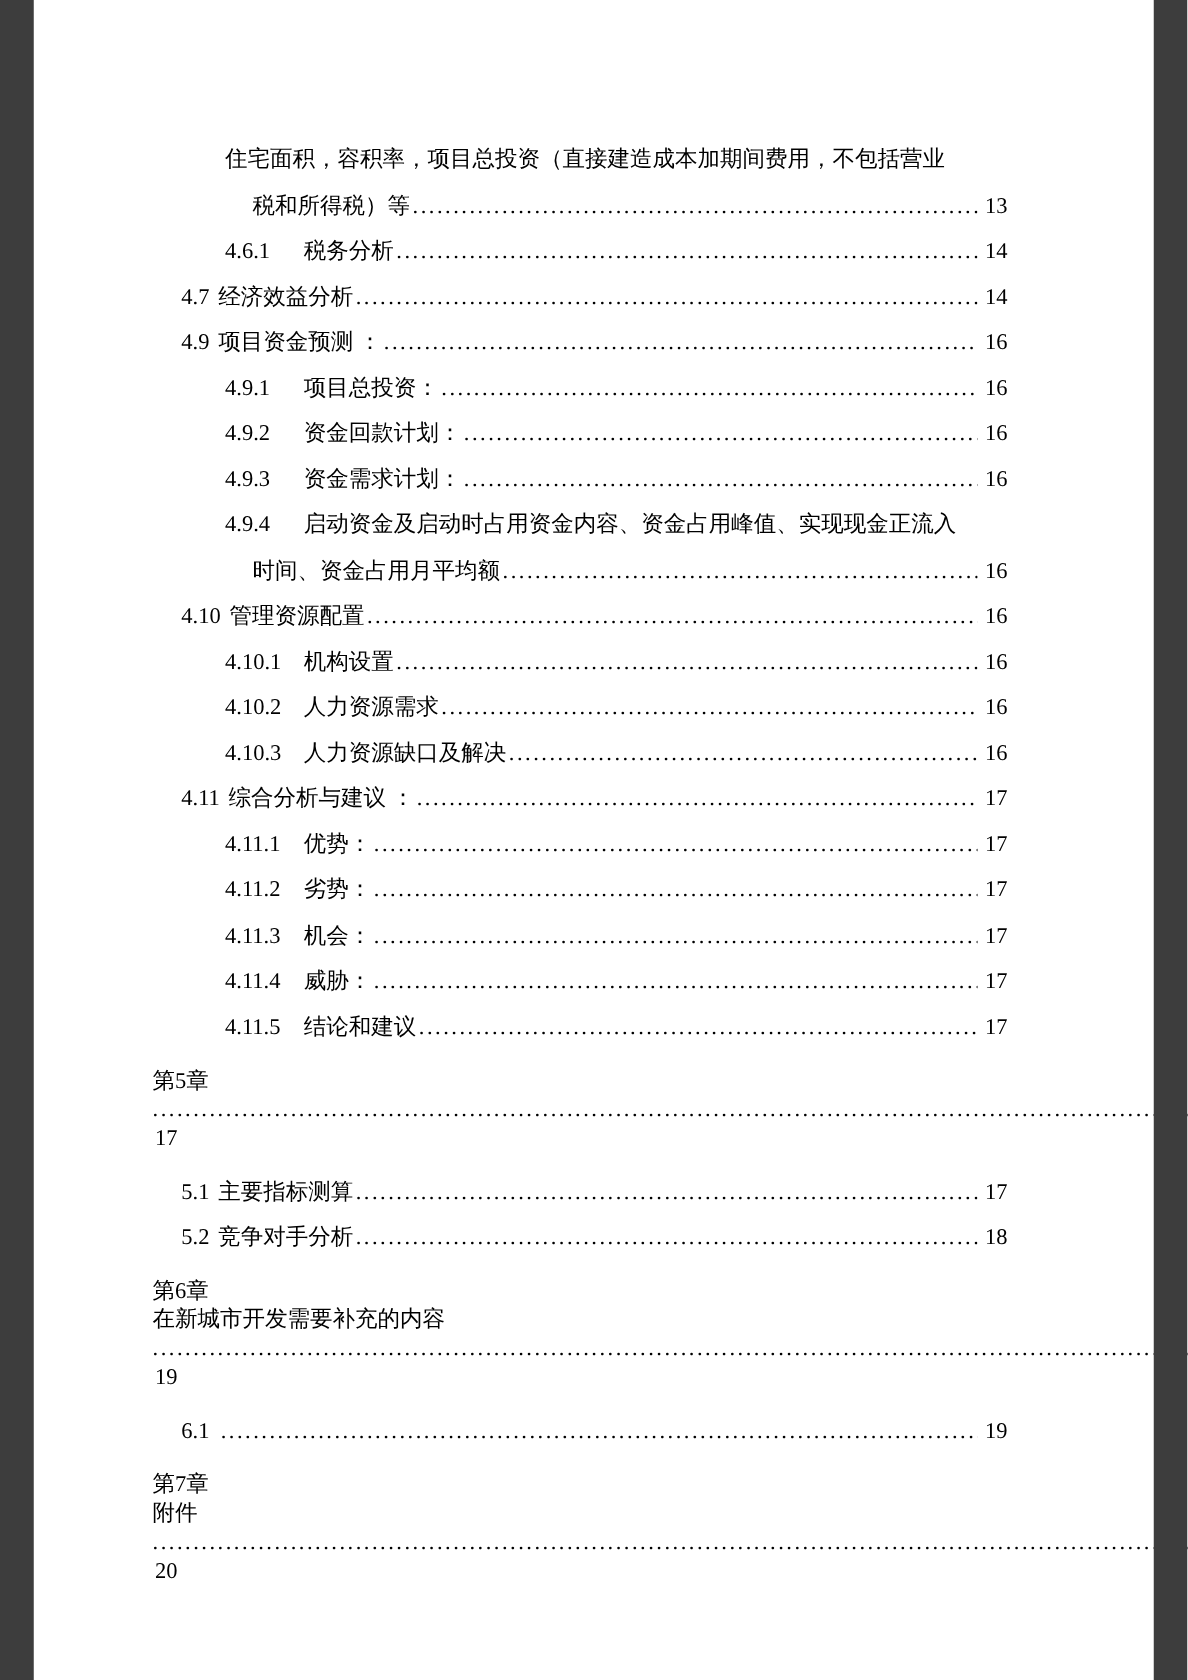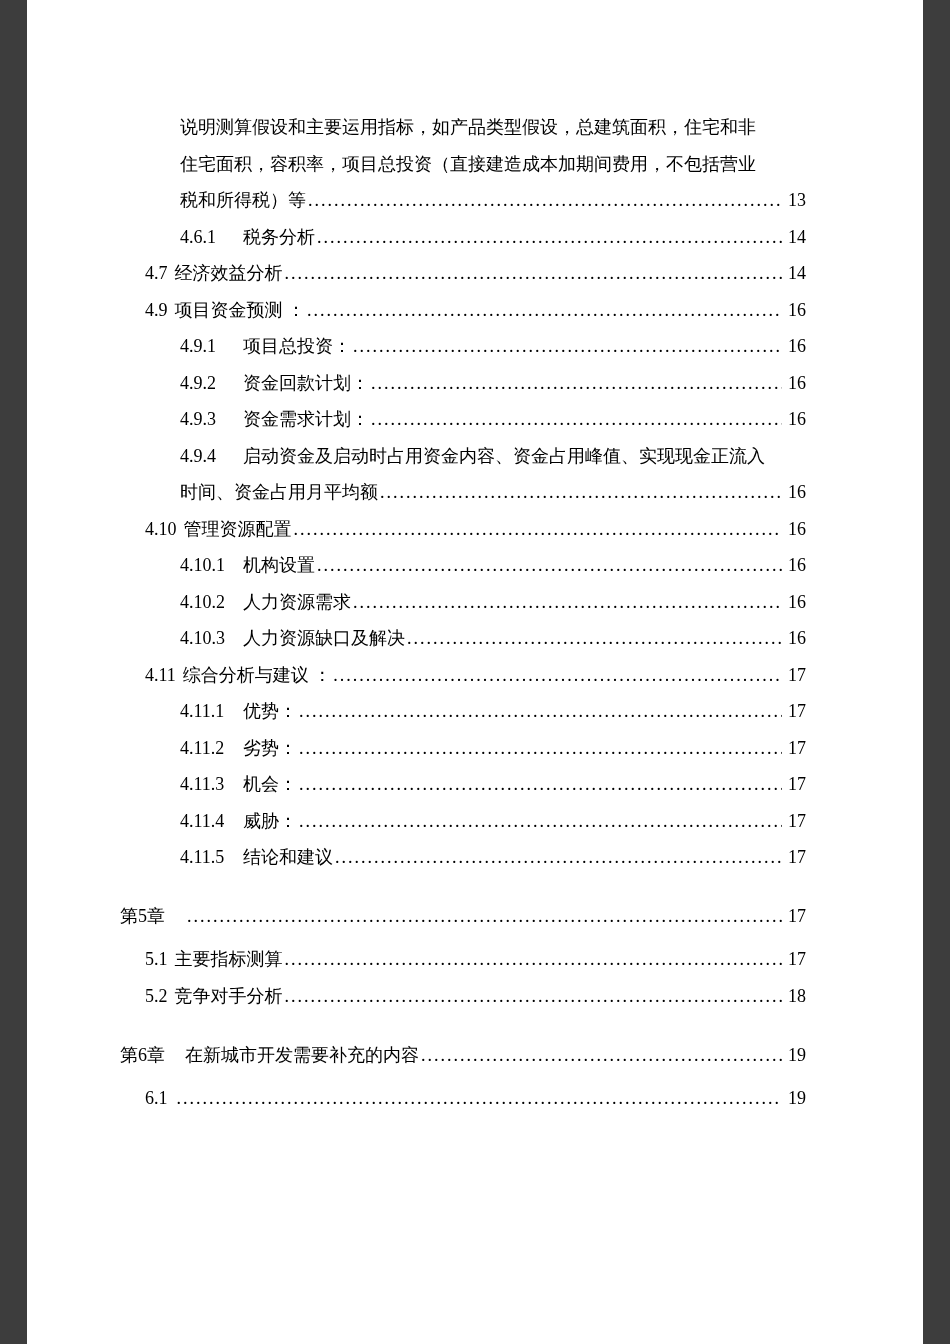--- a/index.html
+++ b/index.html
@@ -33,25 +33,25 @@
     z-index: 1;
   }
   .toc {
     padding: 116px 117px 0 93px;
     font-size: 18px;
     line-height: 23px;
   }
   .toc-entry { margin-bottom: 13.5px; }
   .flexline { display: flex; align-items: baseline; }
   .toc-line { margin-bottom: 13.5px; }
-  .toc-entry .toc-line:last-child { margin-bottom: 0; }
+  .toc-entry .toc-line:last-child { margin-bottom: 0; margin-left: 22px; }
 
   .level-2 { padding-left: 60px; }
   .level-1 { padding-left: 25px; }
-  .level-0 { padding-left: 0; margin-top: 36px; margin-bottom: 20px; }
+  .level-0 { padding-left: 0; margin-top: 20px; margin-bottom: 20px; flex-direction: column; }
 
   .num { flex: 0 0 auto; display: inline-block; }
   .level-2 .num, .level-2 .toc-line .num { min-width: 63px; }
   .level-1 .num { margin-right: 7px; }
   .level-0 .num { margin-right: 20px; }
 
   .title, .txt { flex: 0 0 auto; white-space: nowrap; }
   .dots {
     flex: 1 1 auto;
     overflow: hidden;
@@ -67,23 +67,20 @@
 </head>
 <body>
 
 <div class="edge left"></div>
 <div class="edge right"></div>
 
 <div class="page">
   <div class="toc" id="toc-container">
       <div class="toc-entry level-2">
         <div class="toc-line flexline">
-          <span class="txt">说明测算假设和主要运用指标，如产品类型假设，总建筑面积，住宅和非</span>
-        </div>
-        <div class="toc-line flexline">
           <span class="txt">住宅面积，容积率，项目总投资（直接建造成本加期间费用，不包括营业</span>
         </div>
         <div class="toc-line flexline">
           <span class="title">税和所得税）等</span>
           <span class="dots"></span>
           <span class="pg">13</span>
         </div>
       </div>
       <div class="toc-entry level-2 flexline">
         <span class="num">4.6.1</span>
@@ -213,14 +210,20 @@
         <span class="num">第6章</span>
         <span class="title">在新城市开发需要补充的内容</span>
         <span class="dots"></span>
         <span class="pg">19</span>
       </div>
       <div class="toc-entry level-1 flexline">
         <span class="num">6.1</span>
         <span class="dots"></span>
         <span class="pg">19</span>
       </div>
+      <div class="toc-entry level-0 flexline">
+        <span class="num">第7章</span>
+        <span class="title">附件</span>
+        <span class="dots"></span>
+        <span class="pg">20</span>
+      </div>
     </div>
 </div>
 
 </body></html>

